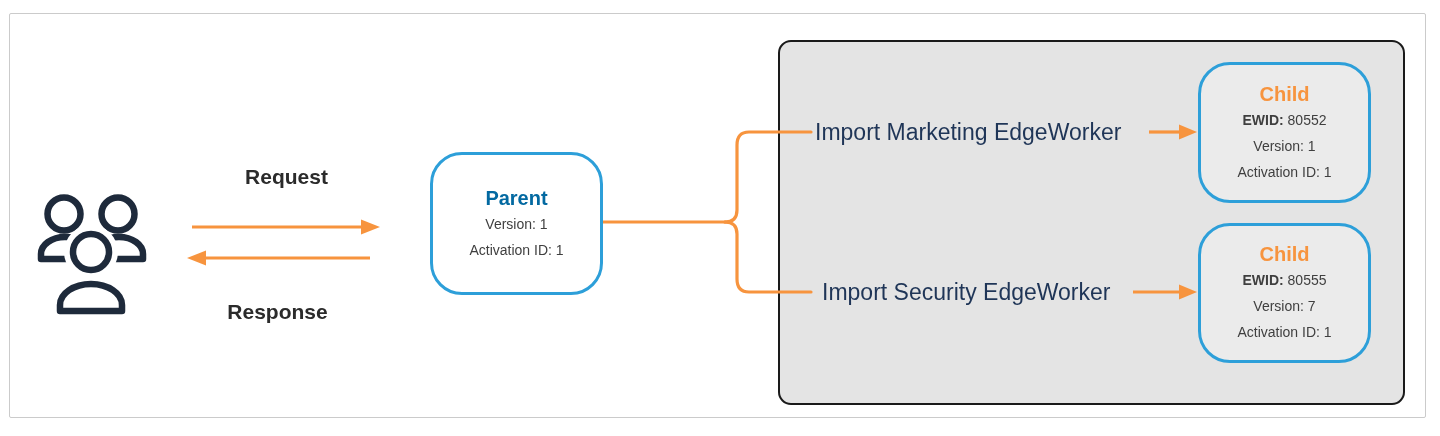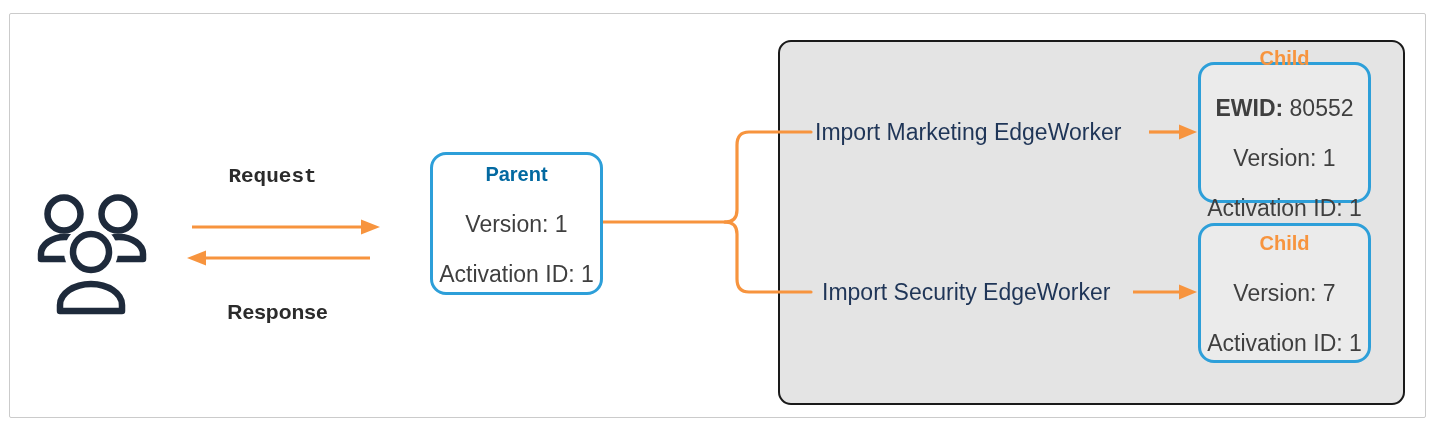--- a/index.html
+++ b/index.html
@@ -11,40 +11,39 @@
     position:absolute;left:9px;top:13px;width:1417px;height:405px;
     border:1.5px solid #cbcbcb;border-radius:2px;background:#ffffff;box-sizing:border-box;
   }
   #gfx{position:absolute;left:0;top:0;z-index:2;}
   .panel{
     position:absolute;left:778px;top:40px;width:627px;height:365px;box-sizing:border-box;
     background:#e4e4e4;border:2.5px solid #1a1a1a;border-radius:13px;z-index:1;
   }
   .node-box{
     position:absolute;width:173px;box-sizing:border-box;z-index:3;
-    border:3px solid #2d9fd9;border-radius:16px;
+    border:3px solid #2d9fd9;border-radius:32px;
     display:flex;flex-direction:column;justify-content:center;align-items:center;
     text-align:center;
-    gap:24px;
   }
-  .node-box .bline{font-size:23px;line-height:26px;color:#3f3f3f;white-space:nowrap;}
+  .node-box .bline{font-size:14px;line-height:26px;color:#3f3f3f;white-space:nowrap;}
   .node-box .btitle{font-size:20px;line-height:26px;font-weight:700;}
   .parent-box{left:430px;top:152px;height:143px;background:#ffffff;}
   .parent-box .btitle{color:#0369a1;}
   .child-box{background:#ebebeb;}
   .child-box-1{left:1198px;top:62px;height:141px;}
   .child-box-2{left:1198px;top:223px;height:140px;}
   .child-box .btitle{color:#f7943e;}
   .b{font-weight:700;}
   .revision{color:#f7943e;font-weight:700;}
   .flow-label{
     position:absolute;z-index:3;font-weight:700;font-size:21px;color:#2b2b2b;
     text-align:center;line-height:30px;height:30px;
   }
-  .request-label{left:190px;top:162px;width:165px;font-family:Liberation Mono, monospace;}
+  .request-label{left:204px;top:162px;width:165px;}
   .response-label{left:190px;top:297px;width:175px;}
   .import-label{
     position:absolute;z-index:3;font-size:23px;color:#1f3557;line-height:30px;height:30px;
     white-space:nowrap;
   }
   .import-label-1{left:815px;top:117px;}
   .import-label-2{left:822px;top:277px;}
 </style>
 </head>
 <body>
@@ -112,17 +111,18 @@
 
   <div class="node-box child-box child-box-1">
     <div class="btitle">Child</div>
     <div class="bline"><span class="b">EWID:</span><span> 80552</span></div>
     <div class="bline">Version: 1</div>
     <div class="bline">Activation ID: 1</div>
   </div>
 
   <div class="node-box child-box child-box-2">
     <div class="btitle">Child</div>
+    <div class="bline"><span class="b">EWID:</span><span> 80555</span></div>
     <div class="bline">Version: 7</div>
     <div class="bline">Activation ID: 1</div>
   </div>
 
 </div>
 
 </body></html>

